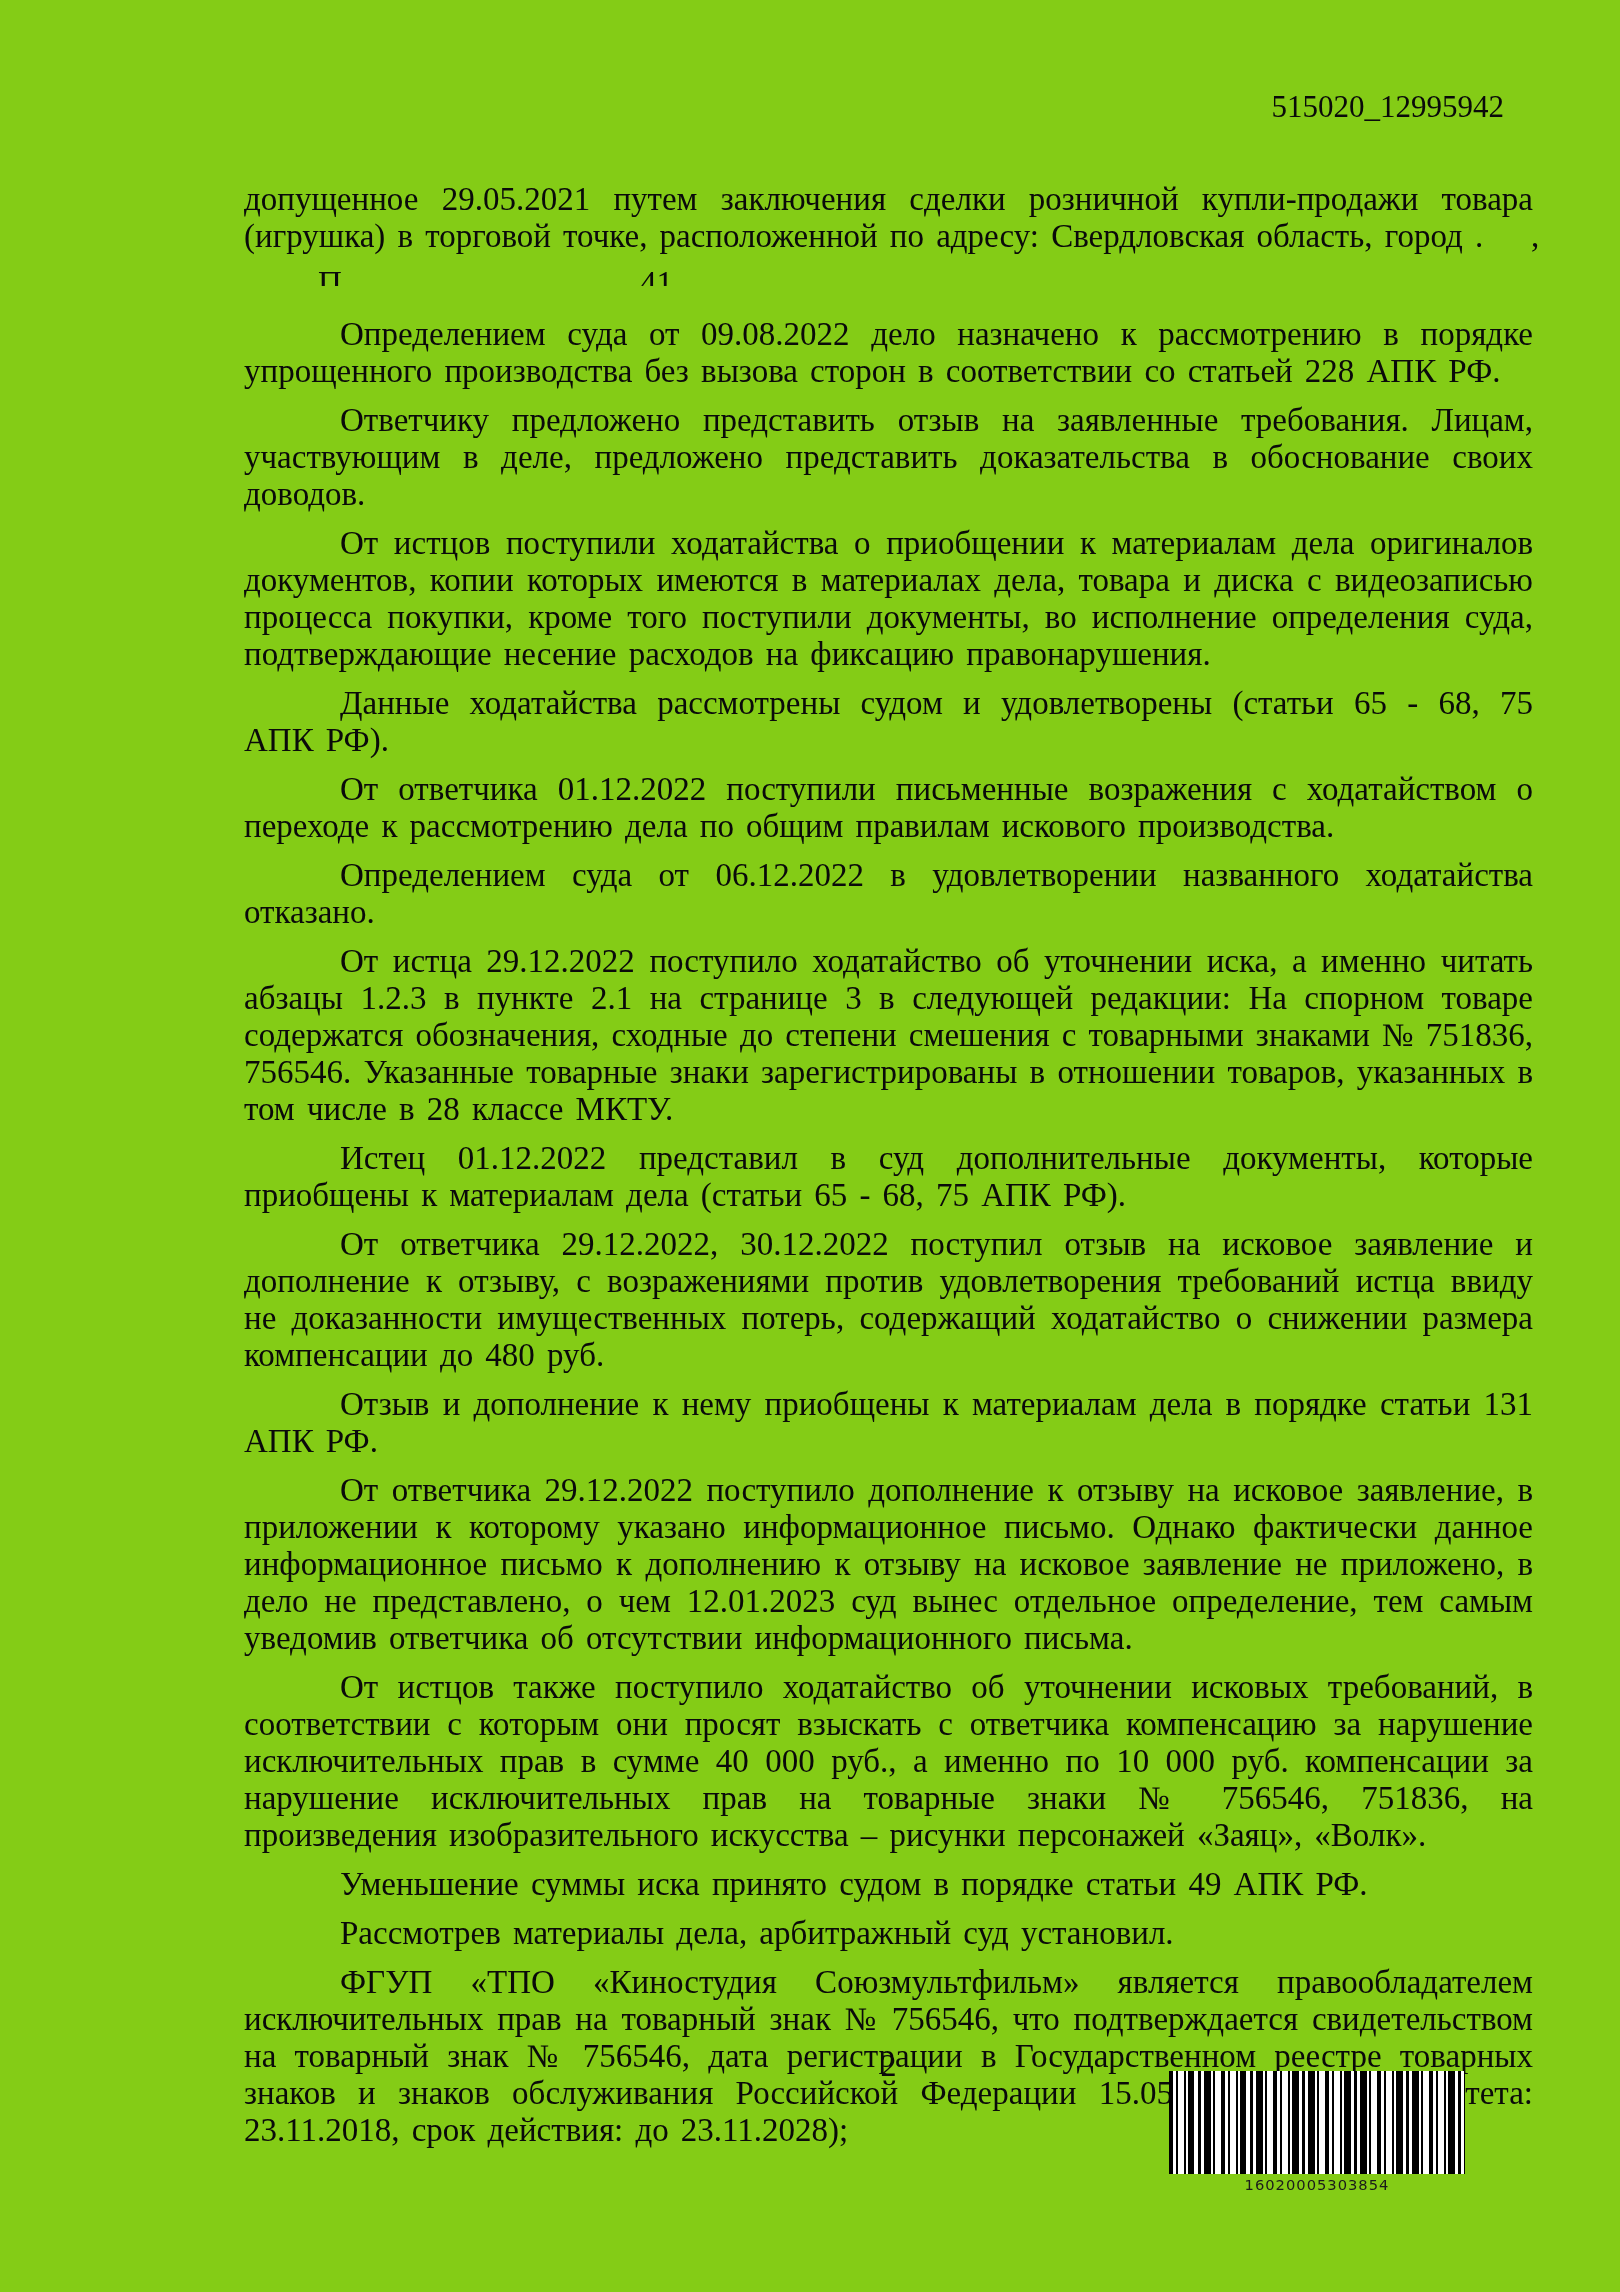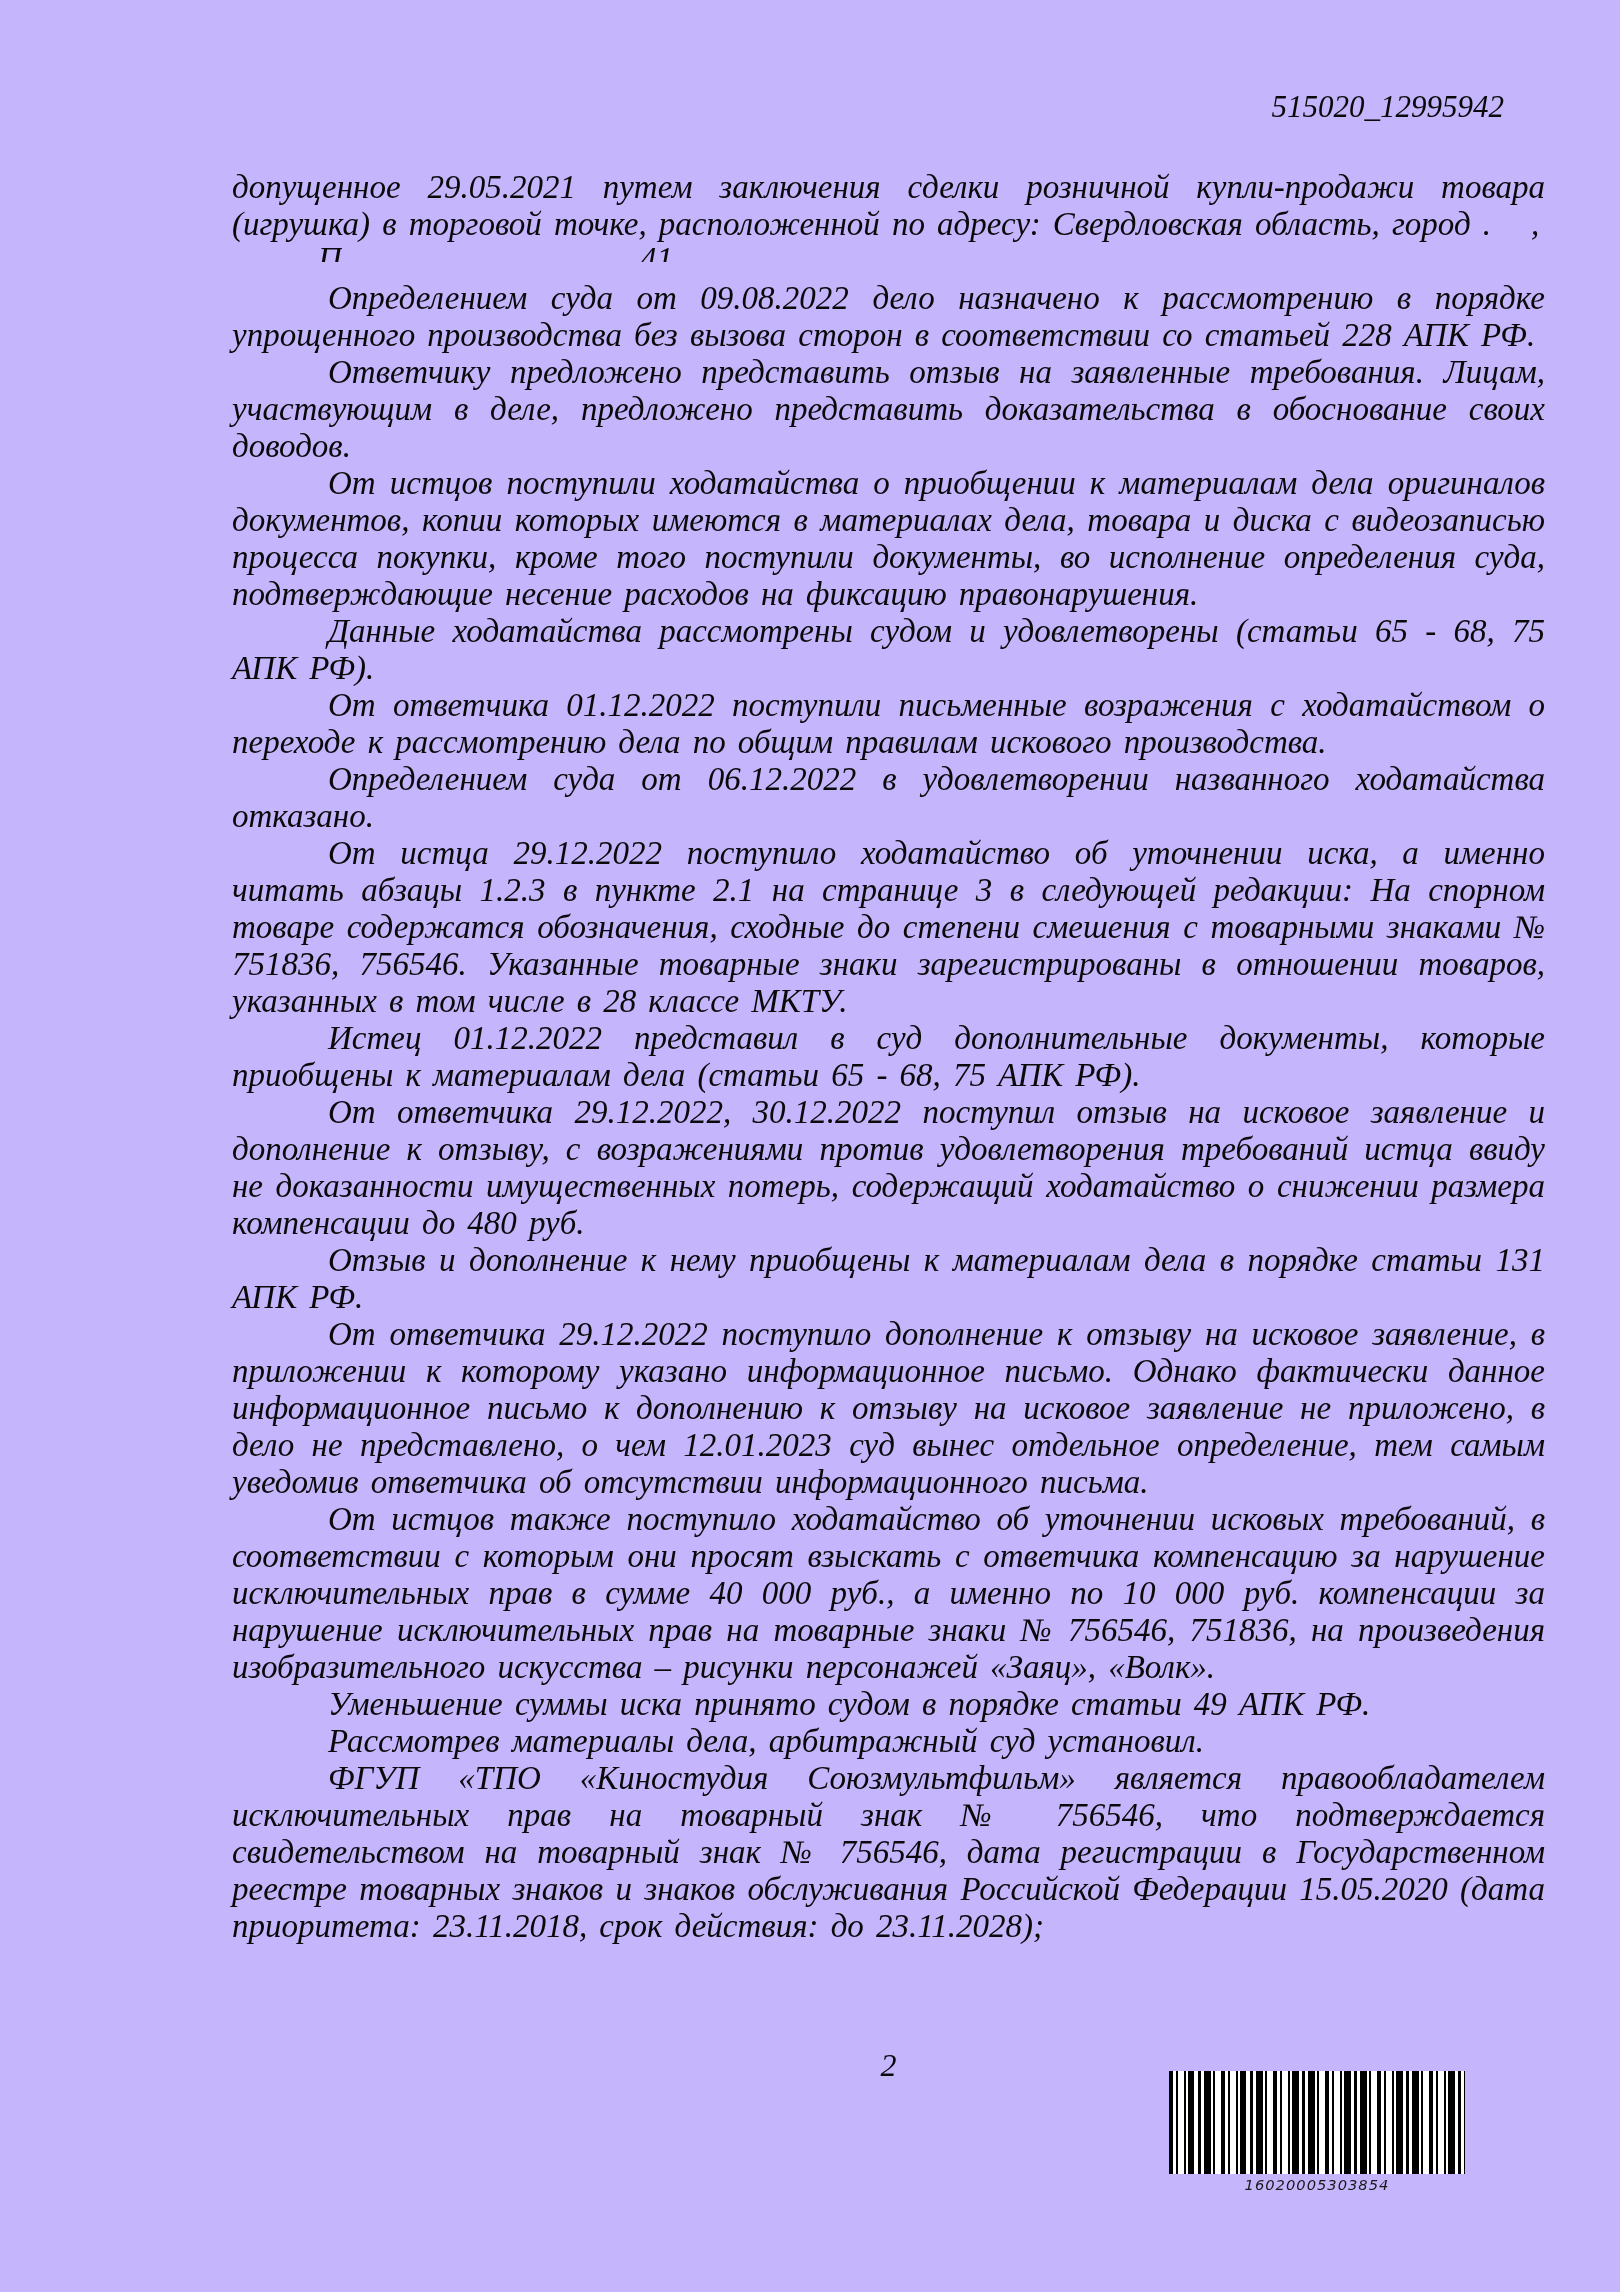--- a/index.html
+++ b/index.html
@@ -1,39 +1,38 @@
 <!DOCTYPE html>
 <html lang="ru"><head>
 <meta charset="utf-8">
 <style>
   html,body{margin:0;padding:0;background:#888;}
   .page{
     position:relative;
     width:1620px;height:2293px;
-    background:#c4b5fd;
+    background:#84cc16;
     color:#0a0a0a;
     font-family:"Liberation Serif", serif;
     overflow:hidden;
-    font-style:italic;
   }
   .header-number{
     position:absolute;
     top:91px;right:116px;
     font-size:31px;line-height:31px;
     white-space:nowrap;
   }
   .content{
     position:absolute;
     left:232px;top:169px;width:1313px;
     font-size:33px;line-height:37px;
     text-align:justify;
     word-spacing:3.9px;
   }
   .content p{
-    margin:0;padding:0;
+    margin:12px;padding:0;
     text-indent:96px;
   }
   .content p.no-indent{text-indent:0;}
   
   .frag-line{
     position:relative;height:37px;overflow:hidden;
   }
   .frag{
     position:absolute;top:0;height:18.6px;overflow:hidden;
     font-size:33px;line-height:33px;text-indent:0;

